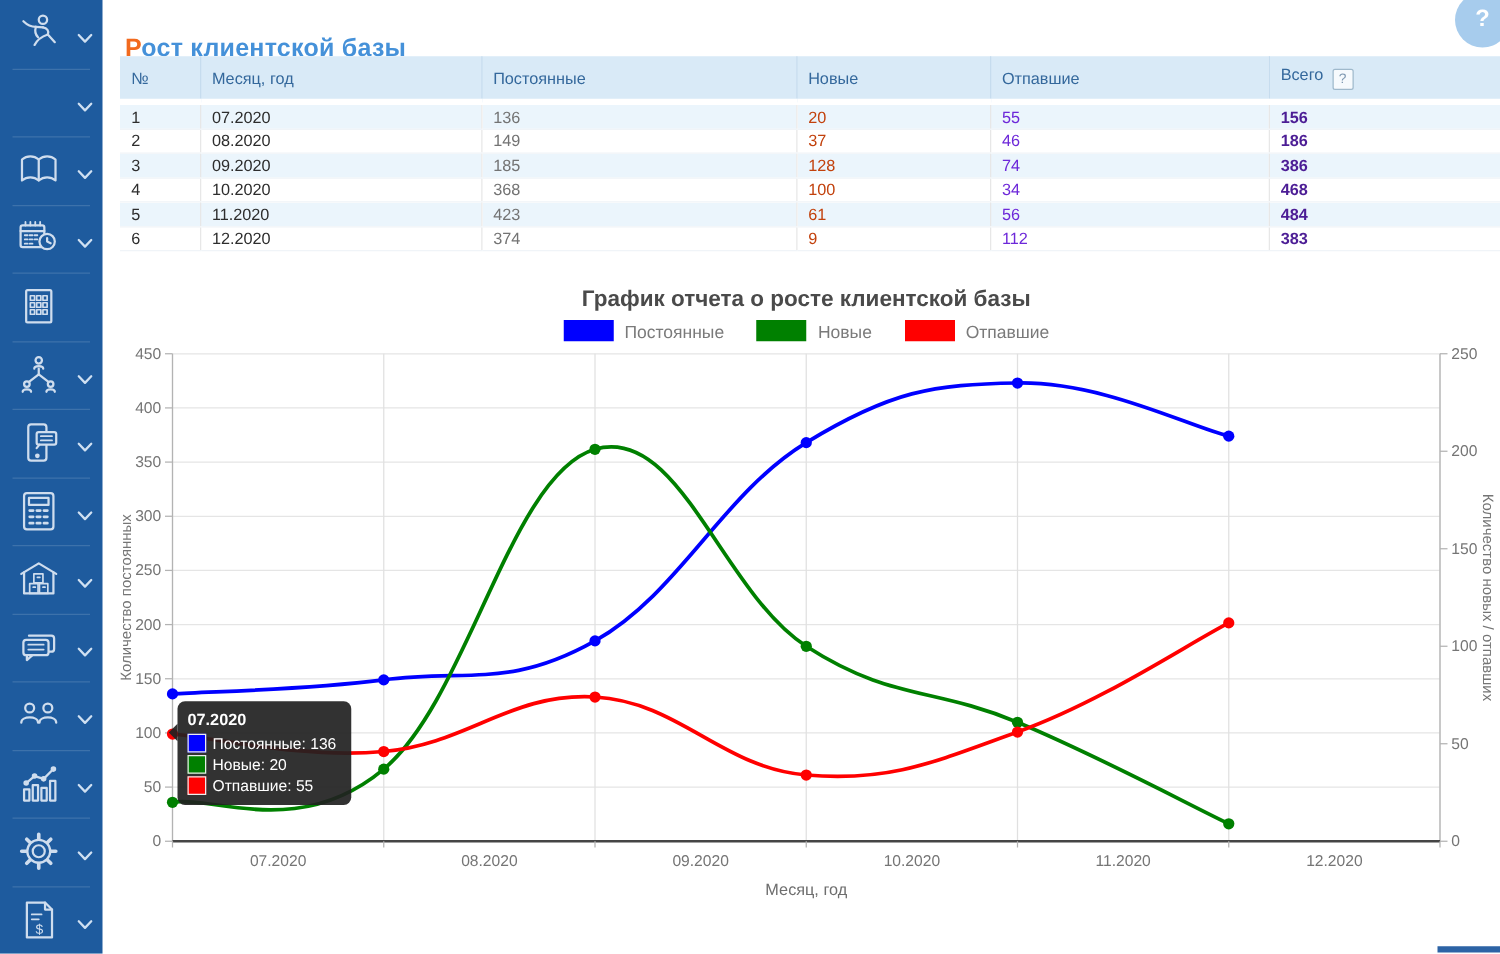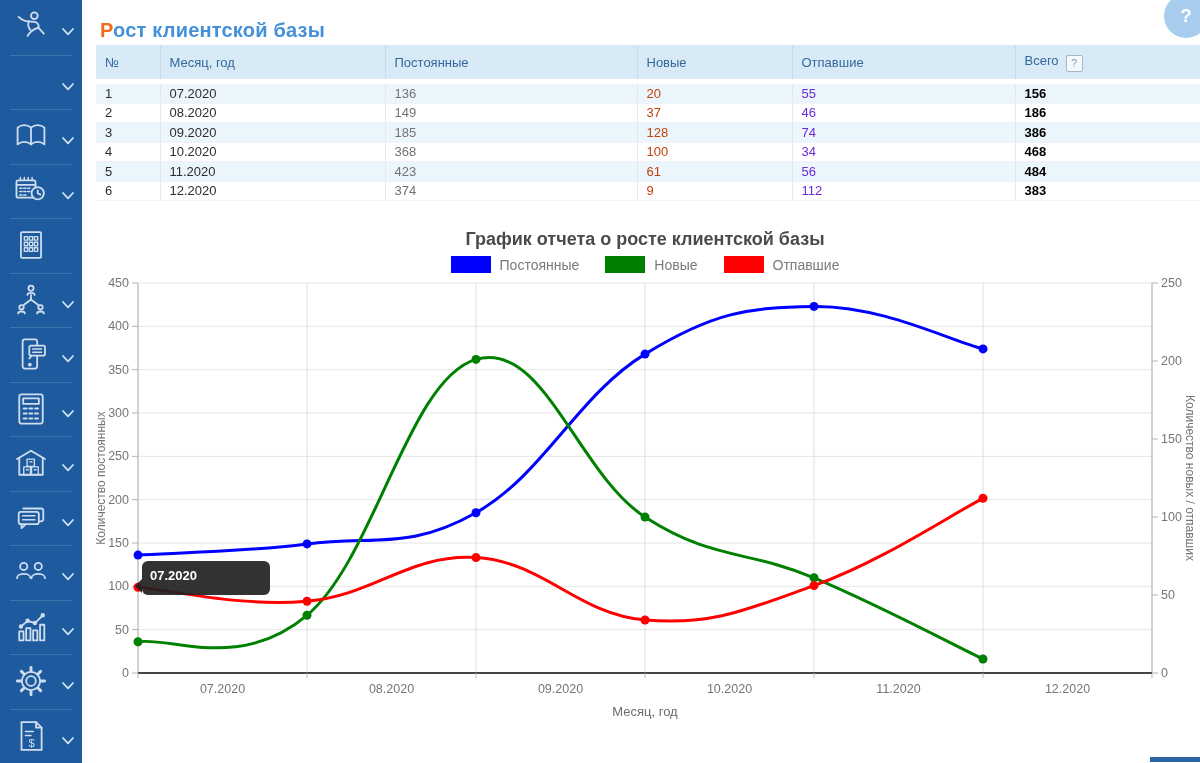--- a/index.html
+++ b/index.html
@@ -8,36 +8,36 @@
     font-family:"Liberation Sans","DejaVu Sans",sans-serif;
   }
   
   .sidebar{position:absolute;left:0;top:0;width:82px;height:763px;background:#1e5b9e;display:flex;flex-direction:column;}
   .side-item{flex:1;position:relative;}
   .side-item + .side-item::before{content:"";position:absolute;left:10px;right:10px;top:0;height:1px;background:rgba(255,255,255,.14);}
   .side-icon{position:absolute;left:12px;top:50%;transform:translateY(-50%);width:38px;height:38px;}
   .side-icon svg{width:38px;height:38px;display:block;opacity:.92;}
   .side-chevron{position:absolute;right:7px;top:50%;transform:translateY(-50%);width:14px;height:9px;}
   
-  .page-title{position:absolute;left:100px;top:6px;font-size:20px;color:#4591d9;letter-spacing:.2px;}
+  .page-title{position:absolute;left:100px;top:15px;font-size:20px;color:#4591d9;letter-spacing:.2px;text-decoration:underline;}
   .page-title .initial{color:#f26a1e;}
   .help-circle{position:absolute;left:1164px;top:-6px;width:44px;height:44px;border-radius:50%;
     background:#a7cced;color:#fff;font-size:19px;font-weight:bold;display:flex;align-items:center;justify-content:center;cursor:pointer;}
   
   .report-table{position:absolute;left:96px;top:45px;width:1104px;border-collapse:collapse;table-layout:fixed;font-size:13px;}
   .report-table th{height:34px;background:#d9eaf7;color:#34689c;font-weight:400;text-align:left;
     padding:0 0 0 9px;border-left:1px solid #c6dcee;border-bottom:5px solid #fff;}
   .report-table th:first-child{border-left:none;}
   .report-table td{height:18.5px;padding:0 0 0 9px;color:#2d2d2d;border-left:1px solid #e7e7e7;border-bottom:1px solid #f0f4f8;overflow:hidden;white-space:nowrap;}
   .report-table td:first-child{border-left:none;}
   .report-table tbody tr:nth-child(odd){background:#ebf5fc;}
   .report-table td.c2{color:#737373;}
   .report-table td.c3{color:#c2410c;}
   .report-table td.c4{color:#6d28d9;}
-  .report-table td.c5{font-weight:bold;color:#000000;}
+  .report-table td.c5{font-weight:bold;color:#4c1d95;}
   .help-box{display:inline-block;width:15px;height:15px;line-height:14px;text-align:center;margin-left:7px;
     border:1px solid #9fb9cc;border-radius:2px;background:#f6fafd;color:#7f99b2;font-size:11px;vertical-align:-2px;cursor:pointer;}
   
   .chart-title{position:absolute;left:138px;top:229px;width:1014px;text-align:center;font-size:18px;font-weight:bold;color:#4a4a4a;}
   .legend{position:absolute;left:138px;top:256px;width:1014px;display:flex;justify-content:center;align-items:center;gap:26px;}
   .legend-item{display:flex;align-items:center;gap:9px;font-size:14px;color:#7a7a7a;cursor:pointer;}
   .legend-swatch{width:40px;height:17px;flex:none;}
   #plot{position:absolute;left:96px;top:276px;width:1104px;height:440px;}
   .x-title{position:absolute;left:138px;top:704px;width:1014px;text-align:center;font-size:13px;color:#6e6e6e;}
   .y-title-left{position:absolute;left:101px;top:478px;transform:translate(-50%,-50%) rotate(-90deg);font-size:12px;color:#757575;white-space:nowrap;}
@@ -477,15 +477,29 @@
       <circle cx="718" cy="309.6" r="4.5" fill="#ff0000"></circle>
       <circle cx="887" cy="222.3" r="4.5" fill="#ff0000"></circle>
     </g>
   </svg>
 <div class="x-title">Месяц, год</div>
 <div class="y-title-left">Количество постоянных</div>
 <div class="y-title-right">Количество новых / отпавших</div>
 
 <div class="tooltip">
   <div class="tt-title">07.2020</div>
+  <div id="tt-rows">
+      <div class="tt-row">
+        <span class="tt-swatch" style="background:#0000ff"></span>
+        <span>Постоянные: 136</span>
+      </div>
+      <div class="tt-row">
+        <span class="tt-swatch" style="background:#008000"></span>
+        <span>Новые: 20</span>
+      </div>
+      <div class="tt-row">
+        <span class="tt-swatch" style="background:#ff0000"></span>
+        <span>Отпавшие: 55</span>
+      </div>
+    </div>
 </div>
 
 <div class="bottom-bar"></div>
 
 </body></html>

